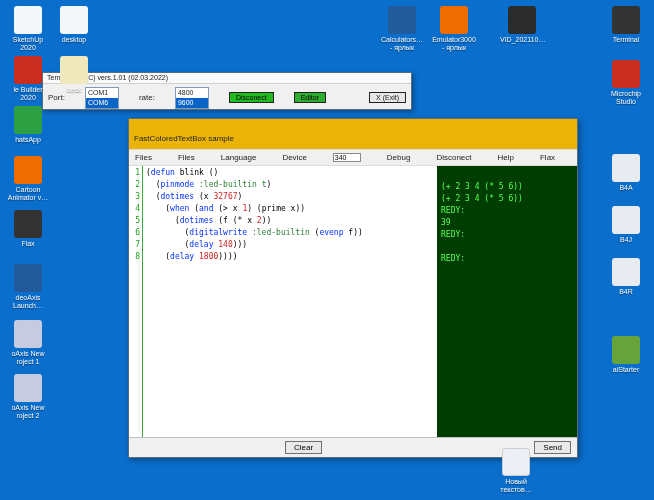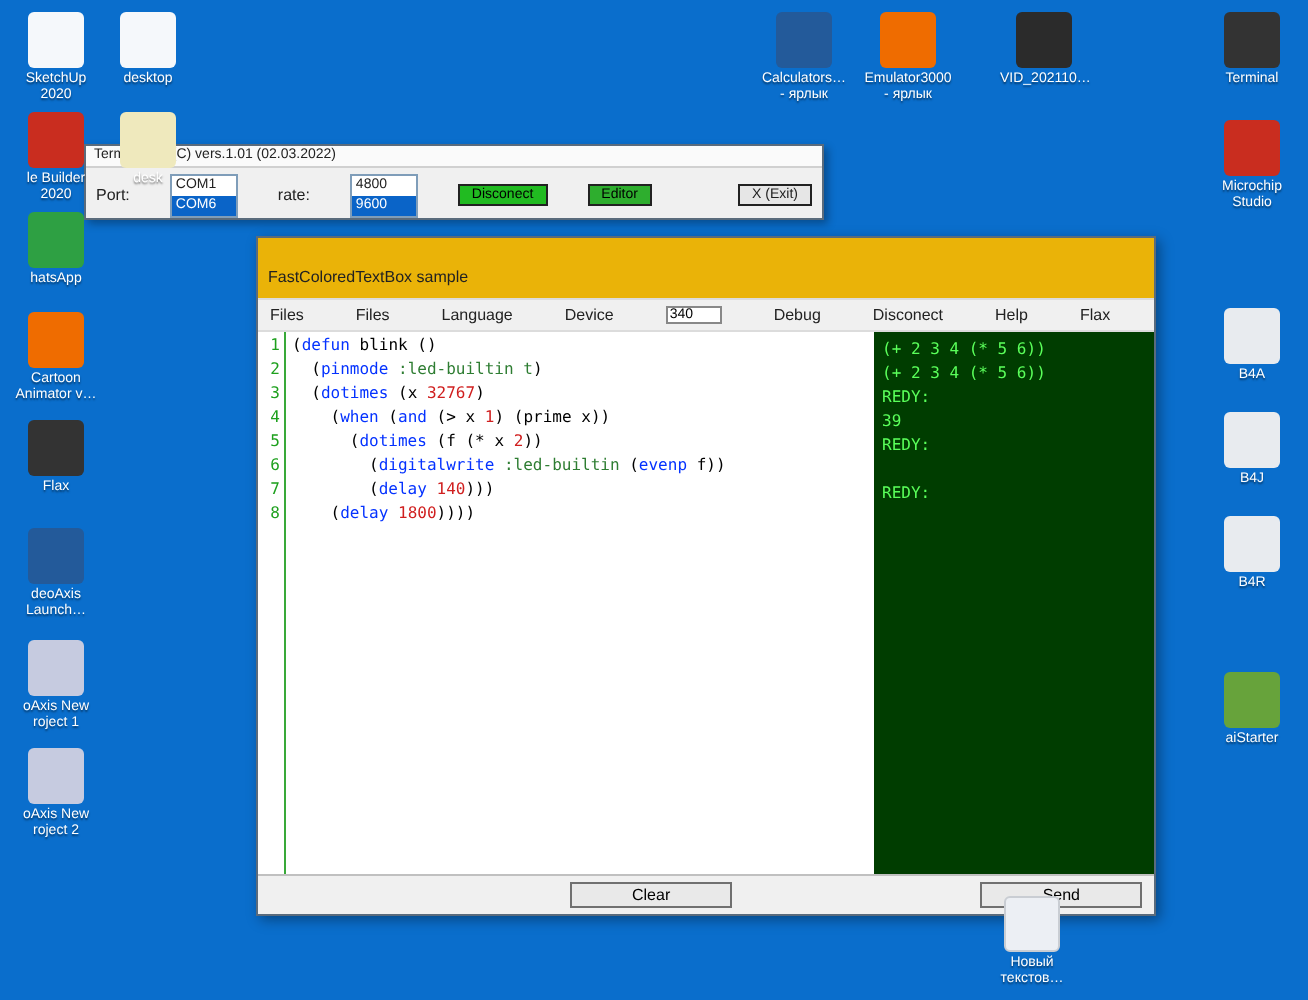--- a/index.html
+++ b/index.html
@@ -76,29 +76,29 @@
   #gutter { width:14px; background:#fff; border-right:1px solid #39a939; color:#1ea01e; text-align:right; padding:1px 2px 0 0; }
   #code  { flex:1; padding:1px 3px; white-space:pre; }
   .k  { color:#0432ff; }      
   .n  { color:#000; }         
   .num{ color:#d01f1f; }      
   .sym{ color:#2e7d32; }      
   .op { color:#000; }
   #term {
     width:140px; background:#003d00; color:#5aff5a;
     font-family:Consolas,monospace; font-size:8px; line-height:12px;
-    padding:3px 4px; white-space:pre;
+    padding:15px 4px; white-space:pre;
   }
   #editwin .bottombar {
     height:20px; border-top:1px solid #c0c0c0; display:flex;
     align-items:center; justify-content:flex-end; gap:6px; padding:0 6px;
     background:#f0f0f0;
   }
   #editwin .bottombar button {
-    font-size:8px; padding:1px 30px; border:1px solid #707070;
+    font-size:8px; padding:1px 8px; border:1px solid #707070;
     background:#e9e9e9; cursor:pointer;
   }
   .bottombar button:first-child { margin-right:auto; margin-left:150px;}
 </style>
 </head>
 <body>
 
 <div id="desktop">
 
   <div id="icons-left"></div>

